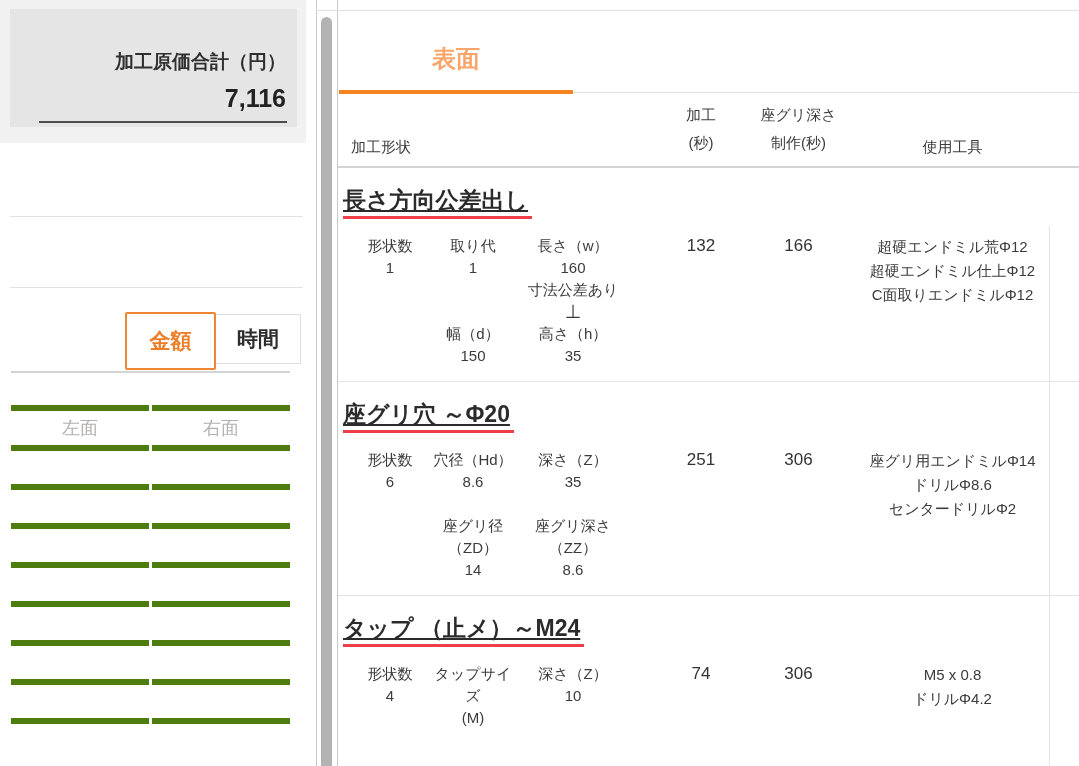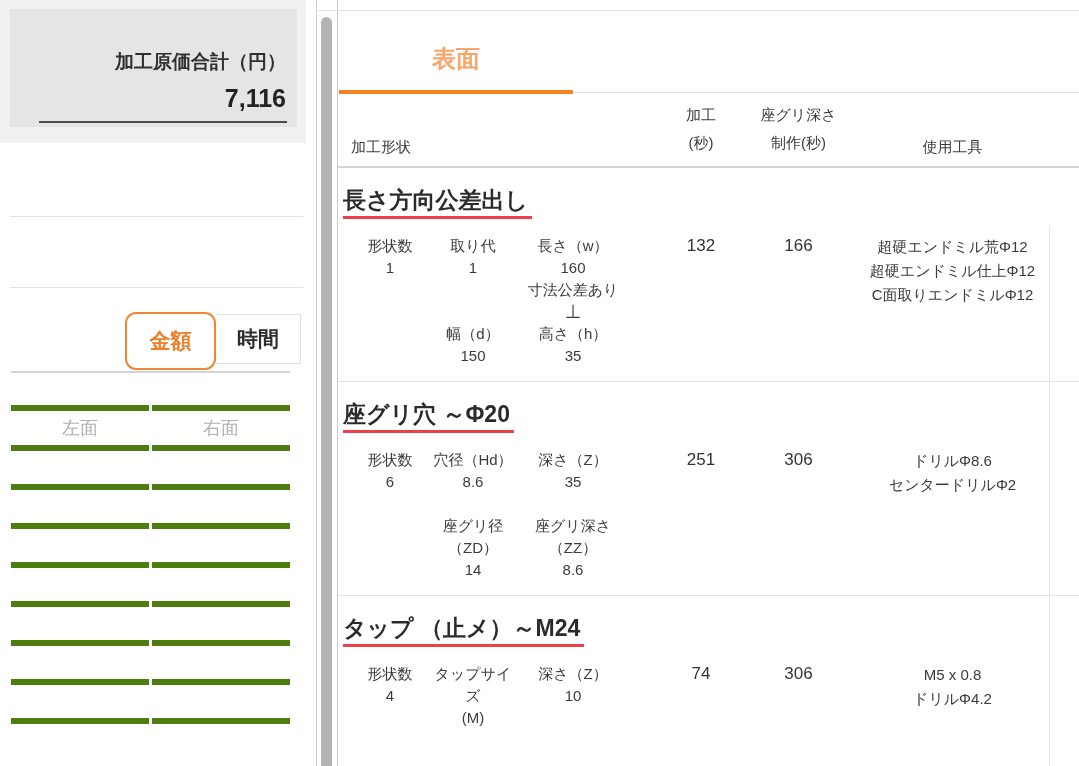--- a/index.html
+++ b/index.html
@@ -12,21 +12,21 @@
   .sidebar{width:316px;flex:none;position:relative;background:#fff;border-right:1px solid #c9c9c9;}
   .band{position:absolute;left:0;top:0;width:306px;height:143px;background:#f1f1f1;}
   .card{position:absolute;left:10px;top:9px;width:287px;height:118px;background:#e5e5e5;}
   .card-label{position:absolute;top:40px;right:11px;font-size:19px;font-weight:bold;color:#2f2f2f;line-height:26px;}
   .card-value{position:absolute;top:74px;right:11px;font-size:25px;font-weight:bold;color:#222;line-height:30px;margin-left:12px;}
   .card-underline{position:absolute;left:29px;right:10px;top:112px;height:2px;background:#4c4c4c;}
   .sep{position:absolute;left:10px;width:293px;height:1px;background:#e2e2e2;}
   .sep1{top:216px;} .sep2{top:287px;}
   .toggle{position:absolute;left:125px;top:312px;display:flex;align-items:flex-start;}
   .btn{font-weight:bold;font-size:21px;background:#fff;display:flex;align-items:center;justify-content:center;box-sizing:border-box;cursor:pointer;}
-  .btn-amount{width:91px;height:58px;border:2px solid #ef8636;color:#ee7d28;border-radius:11px;z-index:2;}
+  .btn-amount{width:91px;height:58px;border:2px solid #ef8636;color:#ee7d28;border-radius:2px;z-index:2;}
   .btn-time{width:85px;height:50px;margin-top:2px;border:1px solid #e0e0e0;border-left:none;color:#2d2d2d;}
   .facetable{position:absolute;left:11px;top:371px;width:279px;border-top:2px solid #d4d4d4;}
   .frow{display:flex;gap:3px;}
   .frow-pre{height:38px;}
   .frow-head{height:40px;}
   .frow-empty{height:39px;}
   .fcell{flex:1;border-bottom:6px solid #4d7c0f;display:flex;align-items:center;justify-content:center;}
   .fhead-label{font-size:18px;color:#b3b0b0;}
   
   .vtrack{width:20px;flex:none;position:relative;background:#fff;border-right:1px solid #c9c9c9;overflow:hidden;}
@@ -40,21 +40,21 @@
   .tab{display:inline-block;width:234px;text-align:center;font-size:24px;line-height:26px;font-weight:bold;color:#f9a56a;padding-bottom:20px;position:relative;cursor:pointer;}
   .tab::after{content:"";position:absolute;left:0;bottom:-2px;width:100%;height:4px;background:#f5831f;}
   .thead{display:grid;grid-template-columns:310px 80px 115px 193px;padding-left:13px;height:75px;align-items:end;border-bottom:2px solid #d4d4d4;box-sizing:border-box;}
   .th{font-size:15px;color:#3c3c3c;padding-bottom:9px;}
   .th-shape{text-align:left;}
   .th-2line{text-align:center;line-height:28px;}
   .th-tools{text-align:center;}
   
   .section{padding:20px 0 14px 0;}
   .section + .section{border-top:1px solid #e3e3e3;}
-  .sec-heading{display:inline-block;margin:0 0 0 5px;font-size:23px;line-height:25px;font-weight:bold;color:#2b2b2b;padding:0 4px 3px 0;border-bottom:3px solid #ee3e48;}
+  .sec-heading{display:inline-block;margin:0 0 0 5px;font-size:23px;line-height:25px;font-weight:bold;color:#2b2b2b;padding:0 4px 3px 0;border-bottom:3px solid #ee3e48;text-decoration:underline;}
   .sec-grid{display:grid;grid-template-columns:310px 80px 115px 193px;padding-left:13px;margin-top:16px;align-items:start;}
   .params{display:grid;grid-template-columns:76px 90px 110px;padding-left:1px;}
   .pcol{text-align:center;}
   .pline{font-size:15px;line-height:22px;color:#3b3b3b;min-height:22px;}
   .pline.perp{font-size:19px;}
   .num{text-align:center;font-size:17px;line-height:22px;color:#333;}
   .tools{text-align:center;}
   .tool-line{font-size:15px;line-height:24px;color:#3b3b3b;}
 </style>
 </head>
@@ -193,20 +193,21 @@
               <div class="pline">35</div>
               <div class="pline">&nbsp;</div>
               <div class="pline">座グリ深さ</div>
               <div class="pline">（ZZ）</div>
               <div class="pline">8.6</div>
             </div>
           </div>
           <div class="num">251</div>
           <div class="num">306</div>
           <div class="tools">
+            <div class="tool-line">座グリ用エンドミルΦ14</div>
             <div class="tool-line">ドリルΦ8.6</div>
             <div class="tool-line">センタードリルΦ2</div>
           </div>
         </div></section>
       <section class="section"><h2 class="sec-heading" style="margin: 0px 0px 0px 5px;">タップ （止メ）～M24</h2><div class="sec-grid">
           <div class="params">
             <div class="pcol">
               <div class="pline">形状数</div>
               <div class="pline">4</div>
             </div>

